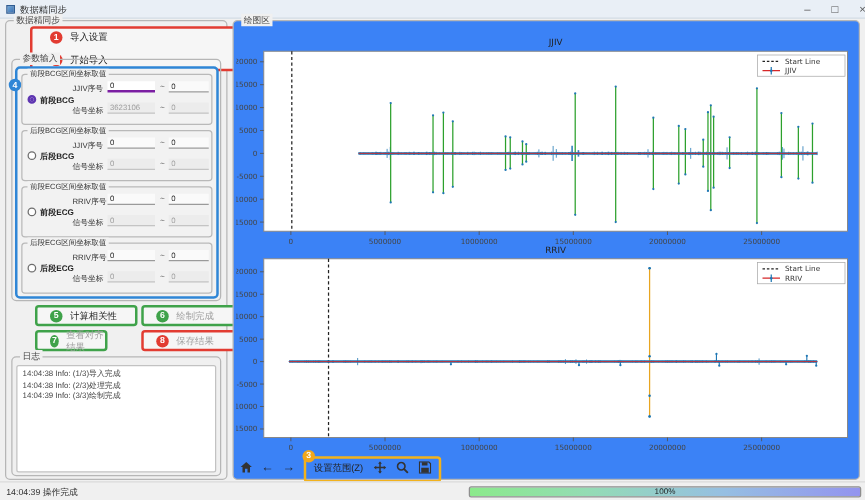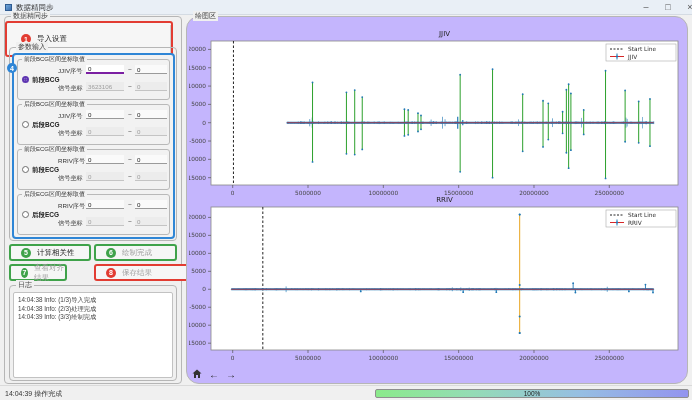--- a/index.html
+++ b/index.html
@@ -39,31 +39,31 @@
   .radio.sel { border:2px solid #5e35b1; }
   .radio.sel::after { content:''; display:block; width:3px; height:3px; margin:0px auto; border-radius:50%; background:#5e35b1; margin-top:0px; }
   .radiolabel { font-size:6.5px; color:#222; font-weight:bold; }
   .rowlabel { font-size:6.2px; color:#333; }
   .field { height:9px; font-size:6.2px; color:#222; background:#fafafa; border:none; border-bottom:1px solid #9a9a9a; padding:0 2px; font-family:"Liberation Sans",sans-serif; }
   .field.focus { background:#fff; border-bottom:2px solid #7b1fa2; }
   .field.dis { background:#ececec; color:#9e9e9e; border-bottom:1px solid #c4c4c4; }
   .tilde { font-size:6.5px; color:#555; }
 
   
-  .actbtn { position:absolute; height:17px; border-radius:3px; background:#f6f6f6; display:flex; align-items:center; gap:6px; padding-left:10px; }
+  .actbtn { position:absolute; height:17px; border-radius:3px; background:#f6f6f6; display:flex; align-items:center; gap:6px; padding-left:10px;margin-left:19px; }
   .actbtn.green { border:2px solid #3fa24a; }
   .actbtn.red { border:2px solid #e23c32; }
   .actbtn .btnlabel.dis { color:#a0a0a0; }
 
   
   .logarea { background:#fff; border:1px solid #c2c2c2; border-radius:2px; padding:3px 4px; }
   .logline { font-size:6.3px; color:#444; line-height:8.5px; white-space:nowrap; }
 
   
-  .plotpanel { background:#c4b5fd;border-radius:13px; }
+  .plotpanel { background:#3b82f6; }
   .toolbar { display:flex; align-items:center; gap:7px; }
   .tool { font-size:10px; color:#222; line-height:1; cursor:default; }
   .rangebox { border:2px solid #f2b21d; border-radius:3px; display:flex; align-items:center; gap:8px; padding:2px 6px; position:relative; }
   .rangelabel { font-size:7.5px; color:#222; }
 
   
   .statusbar { left:0; top:385px; width:692px; height:15px; background:#f0f0f0; border-top:1px solid #dadada; }
   .statustext { left:5px; top:3px; font-size:7px; color:#333; }
   .progress { left:375px; top:3px; width:314px; height:9px; border:1px solid #8f8f8f; border-radius:2px; background:linear-gradient(90deg,#8bea8b 0%,#94dcb4 30%,#96bfe2 65%,#9394ef 100%); display:flex; align-items:center; justify-content:center; }
   .progress span { font-size:6.5px; color:#222; }
@@ -77,26 +77,30 @@
   <div class="abs appicon"></div>
   <div class="abs apptitle">数据精同步</div>
   <div class="abs winbtn" style="left:636px">–</div>
   <div class="abs winbtn" style="left:658px">□</div>
   <div class="abs winbtn" style="left:680px">×</div>
 </div>
 
 <div class="abs gbox" style="left:4px; top:16px; width:178px; height:368px;">
   <div class="glabel">数据精同步</div>
 
-  <div class="abs importbox" style="left:0; top:4px; width:168px; height:36px;">
+  <div class="abs importbox" style="left:19px; top:4px; width:168px; height:36px;flex-direction:column;">
     <div class="half">
       <span class="badge red">1</span>
       <span class="btnlabel">导入设置</span>
     </div>
     <div class="divider"></div>
+    <div class="half">
+      <span class="badge red">2</span>
+      <span class="btnlabel">开始导入</span>
+    </div>
   </div>
 
   <div class="abs gbox" style="left:4px; top:30px; width:168px; height:194px;">
     <div class="glabel">参数输入</div>
     <div class="abs bluebox" style="left:2px; top:5px; width:163px; height:186px;">
       <span class="badge blue abs" style="left:-7px; top:8px;">4</span>
       <div id="sections-host">
           <div class="section" style="left: 3px; top: 4px; width: 153px; height: 41px;">
       <div class="slabel">前段BCG区间坐标取值</div>
       <span class="radio sel abs" style="left:4px; top:16px;"></span>
@@ -950,20 +954,42 @@
     </svg>
 
   <div class="abs toolbar" style="left:5px; top:349px; height:18px;">
     <span class="tool">
       <svg width="10" height="10" viewBox="0 0 10 10">
           <path d="M5 0.5 L9.5 4.5 H8 V9 H6 V6 H4 V9 H2 V4.5 H0.5 Z" fill="#333"></path>
         </svg>
     </span>
     <span class="tool" style="font-weight:bold">←</span>
     <span class="tool" style="font-weight:bold">→</span>
+    <div class="rangebox">
+      <span class="badge orange abs" style="left:-3px; top:-7px;">3</span>
+      <span class="rangelabel">设置范围(Z)</span>
+      <span class="tool">
+        <svg width="10" height="10" viewBox="0 0 10 10">
+            <path d="M5 0 L6.5 2 H5.6 V4.4 H8 V3.5 L10 5 L8 6.5 V5.6 H5.6 V8 H6.5 L5 10 L3.5 8 H4.4 V5.6 H2 V6.5 L0 5 L2 3.5 V4.4 H4.4 V2 H3.5 Z" fill="#333"></path>
+          </svg>
+      </span>
+      <span class="tool">
+        <svg width="10" height="10" viewBox="0 0 10 10">
+            <circle cx="4" cy="4" r="3" fill="none" stroke="#333" stroke-width="1.3"></circle>
+            <line x1="6.3" y1="6.3" x2="9.3" y2="9.3" stroke="#333" stroke-width="1.5"></line>
+          </svg>
+      </span>
+      <span class="tool">
+        <svg width="10" height="10" viewBox="0 0 10 10">
+            <path d="M0.5 0.5 H8 L9.5 2 V9.5 H0.5 Z" fill="none" stroke="#333" stroke-width="1"></path>
+            <rect x="2.5" y="0.8" width="4.5" height="2.6" fill="#333"></rect>
+            <rect x="2" y="5.2" width="6" height="4" fill="#333"></rect>
+          </svg>
+      </span>
+    </div>
   </div>
 </div>
 
 <div class="abs statusbar">
   <div class="abs statustext">14:04:39 操作完成</div>
   <div class="abs progress">
     <span>100%</span>
   </div>
 </div>
 

